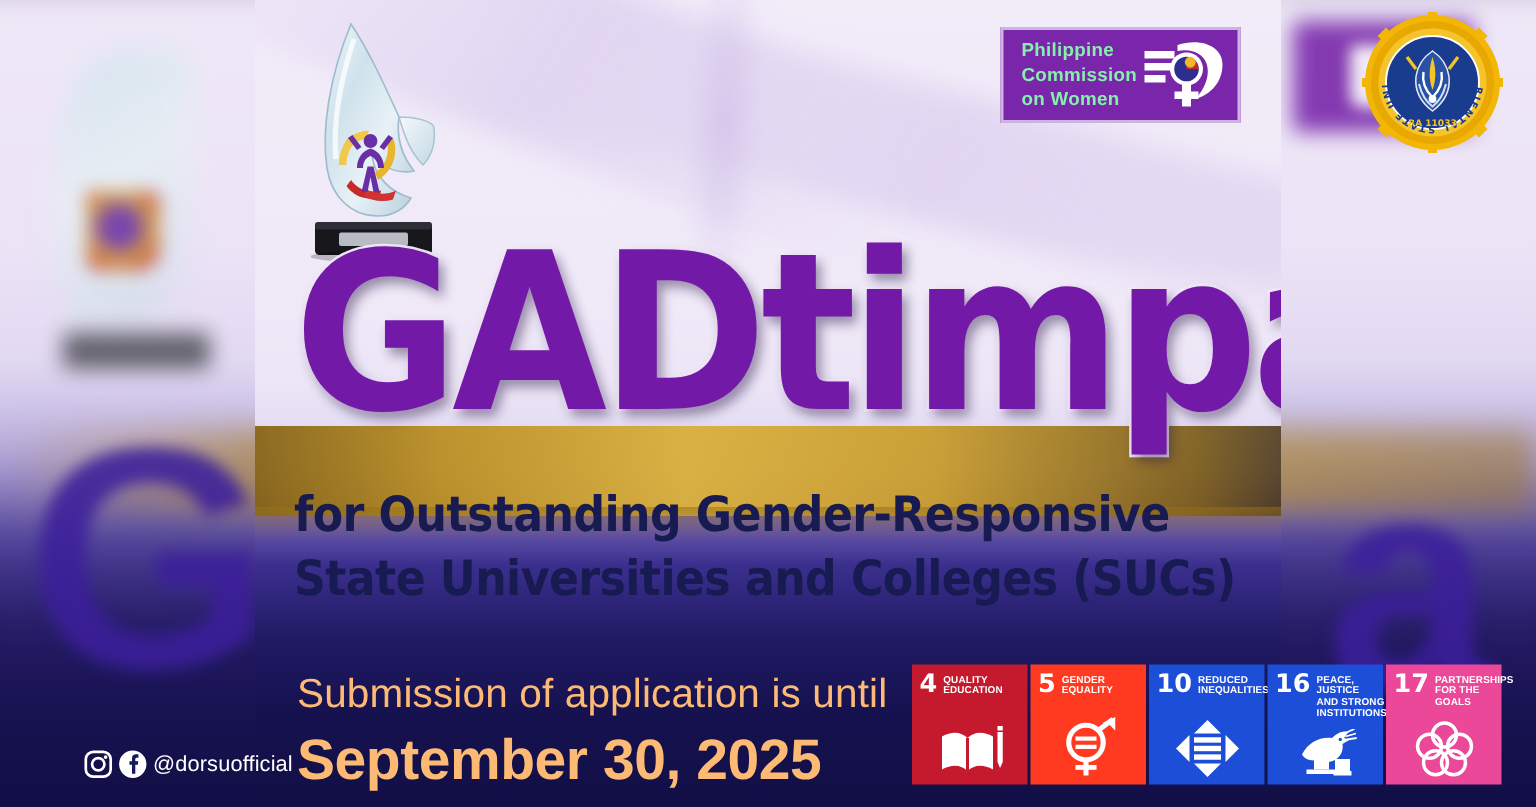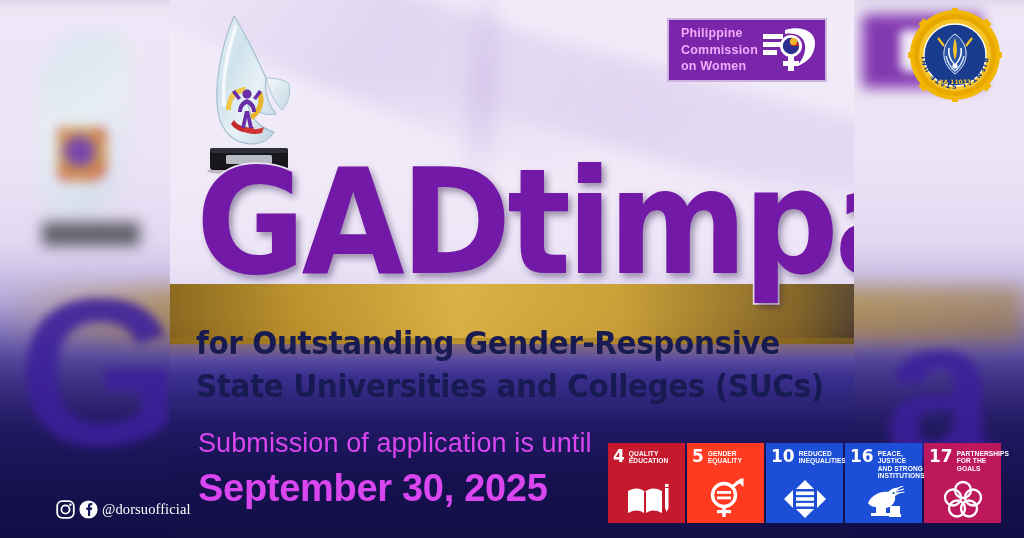--- a/index.html
+++ b/index.html
@@ -130,21 +130,21 @@
   
   .pcw {
     position:absolute; left:497px; top:18px;
     width:160px; height:64px;
     background:#7a26ab;
     border:2px solid #cdb3e0;
     display:flex; align-items:center;
     padding:0 6px 0 12px;
   }
   .pcw-text {
-    color:#f0abfc; font-weight:bold; font-size:12.5px; line-height:1.32;
+    color:#86efac; font-weight:bold; font-size:12.5px; line-height:1.32;
     letter-spacing:.2px; white-space:pre-line;
   }
   .pcw-mark { margin-left:auto; width:58px; height:50px; }
   .pcw-mark svg { width:100%; height:100%; display:block; }
 
   
   .title-wrap { position:absolute; left:26px; top:160px; width:660px; }
   .gad-title {
     font-family:"DejaVu Sans", sans-serif;
     font-weight:bold;
@@ -167,22 +167,22 @@
     line-height:1.32;
     color:#181a52;
     letter-spacing:-.4px;
     transform:scaleY(1.1);
     transform-origin:left top;
   }
   .subtitle div { white-space:nowrap; }
 
   
   .deadline {
-    position:absolute; left:28px; top:424px; width:640px;
-    color:#d946ef;
+    position:absolute; left:28px; top:443px; width:640px;
+    color:#fdba74;
     font-size:27px;
     line-height:1.42;
     letter-spacing:.1px;
   }
   .deadline .d2 { font-weight:bold; font-size:38px; letter-spacing:-.3px; }
 
   
   .sdg-strip {
     position:absolute; left:608px; top:443px;
     display:flex; gap:2px; z-index:6;
@@ -211,21 +211,21 @@
   
   .seal { position:absolute; left:908px; top:8px; width:94px; height:94px; z-index:8; }
   .seal svg { width:100%; height:100%; display:block; }
 
   
   .social {
     position:absolute; left:56px; top:500px;
     display:flex; align-items:center; gap:7px; z-index:7;
     color:#fff;
   }
-  .social .grp { display:flex; align-items:center; gap:4px;font-family:Liberation Serif, serif; }
+  .social .grp { display:flex; align-items:center; gap:4px; }
   .social .handle { font-size:14.5px; letter-spacing:.1px; }
   .social .sep { width:22px; }
   .ic { width:19px; height:19px; display:block; }
 </style>
 </head>
 <body>
 
 <div id="stage">
 
   <div class="backdrop"></div>
@@ -396,21 +396,21 @@
                    C33 16 29 21 23 22 L23 27 L13 27 L13 21 C9 21 6 19 5 17 Z" fill="#fff"></path>
           <circle cx="30.5" cy="7" r="1.1" fill="#00689D"></circle>
           <path d="M33 3 L40 0 M34 5 L41 3 M35 7 L41.5 6" stroke="#fff" stroke-width="1.2"></path>
           <rect x="8" y="27" width="20" height="3" fill="#fff"></rect>
           <rect x="27" y="20" width="10" height="8" fill="#fff"></rect>
           <rect x="26" y="28" width="12" height="3" fill="#fff"></rect>
         </svg>
       </div>
     </div>
 
-    <div class="sdg" style="background:#be185d">
+    <div class="sdg" style="background:#ec4899">
       <div class="sdg-head">
         <span class="sdg-num">17</span>
         <span class="sdg-label">PARTNERSHIPS
 FOR THE GOALS</span>
       </div>
       <div class="sdg-icon">
         <svg width="40" height="38" viewBox="0 0 40 38">
           <g fill="none" stroke="#fff" stroke-width="2.3">
             <circle cx="20" cy="10" r="8"></circle>
             <circle cx="10" cy="17.5" r="8"></circle>

